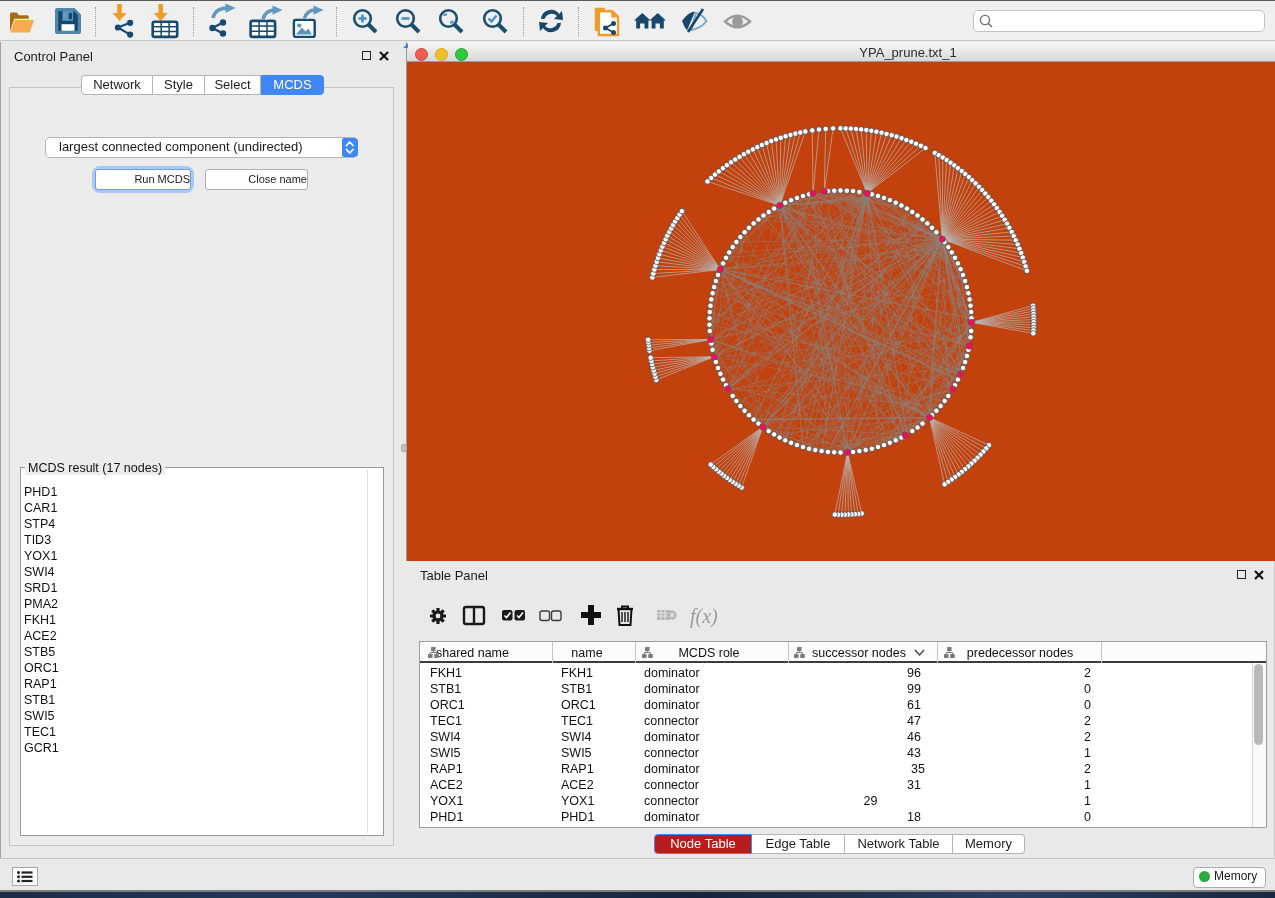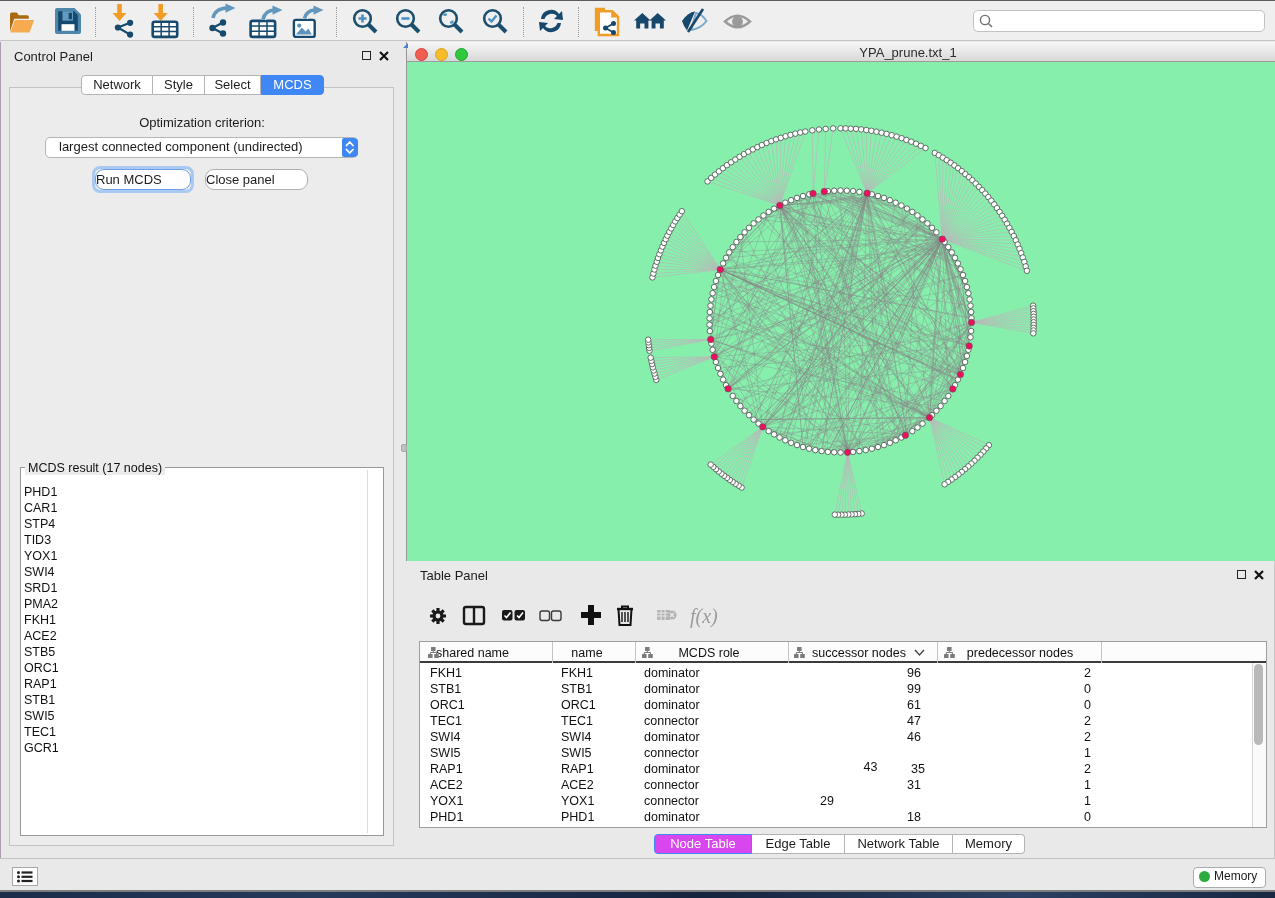--- a/index.html
+++ b/index.html
@@ -7,22 +7,22 @@
 .abs{position:absolute}
 #win{position:absolute;left:0;top:0;width:1275px;height:892px;background:#e9e9e9}
 #toolbar{position:absolute;left:0;top:0;width:1275px;height:41px;background:#efefef;border-top:1px solid #5c5c5c;border-bottom:1px solid #c6c6c6;box-sizing:border-box}
 .tsep{position:absolute;top:6px;height:30px;width:0;border-left:1px dotted #9a9a9a}
 #ctrl{position:absolute;left:1px;top:42px;width:404px;height:816px}
 .ptitle{font-size:13px;color:#1c1c1c}
 .wbtn{position:absolute;width:9px;height:9px;border:1.6px solid #222;box-sizing:border-box}
 #tabpane{position:absolute;left:8px;top:45px;width:385px;height:759px;background:#ececec;border:1px solid #c3c3c3;box-sizing:border-box}
 .tab{position:absolute;top:33px;height:20px;box-sizing:border-box;border:1px solid #b4b4b4;background:#fff;font-size:13px;color:#1c1c1c;text-align:center;line-height:18px}
 .tabsel{background:#3f87f5;color:#fff;border-color:#3f87f5}
-.btn{position:absolute;box-sizing:border-box;border:1px solid #b0b0b0;background:#fff;border-radius:9px;font-size:13px;color:#1c1c1c;text-align:left}
-#netpanel{position:absolute;left:406px;top:42px;width:869px;height:519px;border-left:1px solid #979797;box-sizing:border-box;background:#86efac}
+.btn{position:absolute;box-sizing:border-box;border:1px solid #b0b0b0;background:#fff;border-radius:3px;font-size:11px;color:#1c1c1c;text-align:right}
+#netpanel{position:absolute;left:406px;top:42px;width:869px;height:519px;border-left:1px solid #979797;box-sizing:border-box;background:#c2410c}
 #nettitle{position:absolute;left:0;top:0;width:100%;height:20px;background:linear-gradient(#f7f7f7,#d8d8d8);border-bottom:1px solid #9c9c9c;box-sizing:border-box}
 .tl{position:absolute;top:6px;width:11px;height:11px;border-radius:50%}
 #tablepanel{position:absolute;left:404px;top:561px;width:871px;height:297px}
 #tbox{position:absolute;left:15px;top:80px;width:848px;height:187px;background:#fff;border:1px solid #9e9e9e;box-sizing:border-box;overflow:hidden}
 .hdr{font-size:12.5px;color:#111;position:absolute;top:4px}
 .cell{font-size:12.5px;color:#111;position:absolute;height:16px;line-height:16px}
 .btab{position:absolute;top:273px;height:20px;box-sizing:border-box;border:1px solid #b4b4b4;background:#fff;font-size:13px;color:#1c1c1c;text-align:center;line-height:18px}
 #statusbar{position:absolute;left:0;top:858px;width:1275px;height:32px;background:#e9e9e9;border-top:1px solid #c3c3c3;box-sizing:border-box}
 .glist{font-size:12.5px;color:#111;line-height:16px}
 </style>
@@ -160,32 +160,31 @@
   <div class="ptitle abs" style="left:13px;top:7px">Control Panel</div>
   <div class="wbtn" style="left:361px;top:9px"></div>
   <svg width="12" height="12" style="position:absolute;left:377px;top:8px">
       <path d="M2 2 L10 10 M10 2 L2 10" stroke="#111" stroke-width="2.2"></path>
     </svg>
   <div id="tabpane"></div>
   <div class="tab" style="left:80px;width:72px;border-radius:4px 0 0 4px">Network</div>
   <div class="tab" style="left:152px;width:52px;border-left:none">Style</div>
   <div class="tab" style="left:204px;width:56px;border-left:none">Select</div>
   <div class="tab tabsel" style="left:260px;width:63px;border-radius:0 4px 4px 0">MCDS</div>
-  <div class="abs" style="left:0;top:72px;width:400px;text-align:center;font-size:13px;color:#1a1a1a"><span style="position:relative;left:1px;top:1px">Optimization criterion:</span></div>
 
   <div class="abs" style="left:44px;top:95px;width:313px;height:21px;background:#fff;border:1px solid #b5b5b5;border-radius:5px;box-sizing:border-box"></div>
   <div class="abs" style="left:58px;top:97px;font-size:13px;color:#1a1a1a">largest connected component (undirected)</div>
   <div class="abs" style="left:341px;top:96px;width:15.5px;height:19px;background:#3f87f5;border-radius:2px 4px 4px 2px;box-sizing:border-box"></div>
   <svg width="16" height="19" style="position:absolute;left:341px;top:96px">
       <path d="M4.5 7.5 L7.7 4 L11 7.5 M4.5 11.5 L7.7 15 L11 11.5" stroke="#fff" stroke-width="1.8" fill="none" stroke-linecap="round" stroke-linejoin="round"></path>
     </svg>
 
   <div class="abs" style="left:91px;top:124px;width:102px;height:27px;border:3px solid #a9c8f2;border-radius:8px;box-sizing:border-box"></div>
   <div class="btn" style="left:94px;top:127px;width:96px;height:21px;line-height:19px;border-color:#6f9fe8">Run MCDS</div>
-  <div class="btn" style="left:204px;top:127px;width:103px;height:21px;line-height:19px">Close panel</div>
+  <div class="btn" style="left:204px;top:127px;width:103px;height:21px;line-height:19px">Close name</div>
 
   <div class="abs" style="left:19px;top:425px;width:364px;height:369px;background:#fff;border:1px solid #999;box-sizing:border-box"></div>
   <div class="abs" style="left:24px;top:419px;background:#ececec;padding:0 3px;font-size:12.5px;color:#111">MCDS result (17 nodes)</div>
   <div class="abs" style="left:366px;top:428px;width:1px;height:363px;background:#ddd"></div>
   <div class="glist abs" style="left:23px;top:442px">PHD1<br>CAR1<br>STP4<br>TID3<br>YOX1<br>SWI4<br>SRD1<br>PMA2<br>FKH1<br>ACE2<br>STB5<br>ORC1<br>RAP1<br>STB1<br>SWI5<br>TEC1<br>GCR1</div>
 </div>
 
 <div id="netpanel">
   <div id="nettitle">
     <div class="tl" style="left:8px;background:#f25d53;border:0.5px solid #d9453c"></div>
@@ -1132,48 +1131,48 @@
 <div class="cell" style="left:400px;top:71px;width:101px;text-align:right">47</div>
 <div class="cell" style="left:570px;top:71px;width:101px;text-align:right">2</div>
 <div class="cell" style="left:10px;top:87px">SWI4</div>
 <div class="cell" style="left:141px;top:87px">SWI4</div>
 <div class="cell" style="left:224px;top:87px">dominator</div>
 <div class="cell" style="left:400px;top:87px;width:101px;text-align:right">46</div>
 <div class="cell" style="left:570px;top:87px;width:101px;text-align:right">2</div>
 <div class="cell" style="left:10px;top:103px">SWI5</div>
 <div class="cell" style="left:141px;top:103px">SWI5</div>
 <div class="cell" style="left:224px;top:103px">connector</div>
-<div class="cell" style="left:400px;top:117px;width:101px;text-align:center">43</div>
+<div class="cell" style="left:400px;top:103px;width:101px;text-align:right">43</div>
 <div class="cell" style="left:570px;top:103px;width:101px;text-align:right">1</div>
 <div class="cell" style="left:10px;top:119px">RAP1</div>
 <div class="cell" style="left:141px;top:119px">RAP1</div>
 <div class="cell" style="left:224px;top:119px">dominator</div>
 <div class="cell" style="left:404px;top:119px;width:101px;text-align:right">35</div>
 <div class="cell" style="left:570px;top:119px;width:101px;text-align:right">2</div>
 <div class="cell" style="left:10px;top:135px">ACE2</div>
 <div class="cell" style="left:141px;top:135px">ACE2</div>
 <div class="cell" style="left:224px;top:135px">connector</div>
 <div class="cell" style="left:400px;top:135px;width:101px;text-align:right">31</div>
 <div class="cell" style="left:570px;top:135px;width:101px;text-align:right">1</div>
 <div class="cell" style="left:10px;top:151px">YOX1</div>
 <div class="cell" style="left:141px;top:151px">YOX1</div>
 <div class="cell" style="left:224px;top:151px">connector</div>
-<div class="cell" style="left:400px;top:151px;width:101px;text-align:left">29</div>
+<div class="cell" style="left:400px;top:151px;width:101px;text-align:center">29</div>
 <div class="cell" style="left:570px;top:151px;width:101px;text-align:right">1</div>
 <div class="cell" style="left:10px;top:167px">PHD1</div>
 <div class="cell" style="left:141px;top:167px">PHD1</div>
 <div class="cell" style="left:224px;top:167px">dominator</div>
 <div class="cell" style="left:400px;top:167px;width:101px;text-align:right">18</div>
 <div class="cell" style="left:570px;top:167px;width:101px;text-align:right">0</div>
 
     <div class="abs" style="left:832px;top:21px;width:14px;height:164px;border-left:1px solid #d5d5d5;background:#fafafa"></div>
     <div class="abs" style="left:834px;top:22px;width:9px;height:81px;background:#b9b9b9;border-radius:5px"></div>
   </div>
 
-  <div class="btab" style="left:250px;width:98px;border-radius:4px 0 0 4px;background:#d946ef;color:#fff;border-color:#3f87f5">Node Table</div>
+  <div class="btab" style="left:250px;width:98px;border-radius:4px 0 0 4px;background:#b91c1c;color:#fff;border-color:#3f87f5">Node Table</div>
   <div class="btab" style="left:348px;width:93px;border-left:none">Edge Table</div>
   <div class="btab" style="left:441px;width:108px;border-left:none">Network Table</div>
   <div class="btab" style="left:549px;width:72px;border-radius:0 4px 4px 0;border-left:none">Memory</div>
 </div>
 
 <div id="statusbar">
   <div class="abs" style="left:12px;top:8px;width:26px;height:19px;background:#fdfdfd;border:1px solid #a8a8a8;box-sizing:border-box"></div>
   <svg width="16" height="12" style="position:absolute;left:17px;top:12px">
       <g fill="#222">
         <circle cx="1.5" cy="1.5" r="1.5"></circle>

